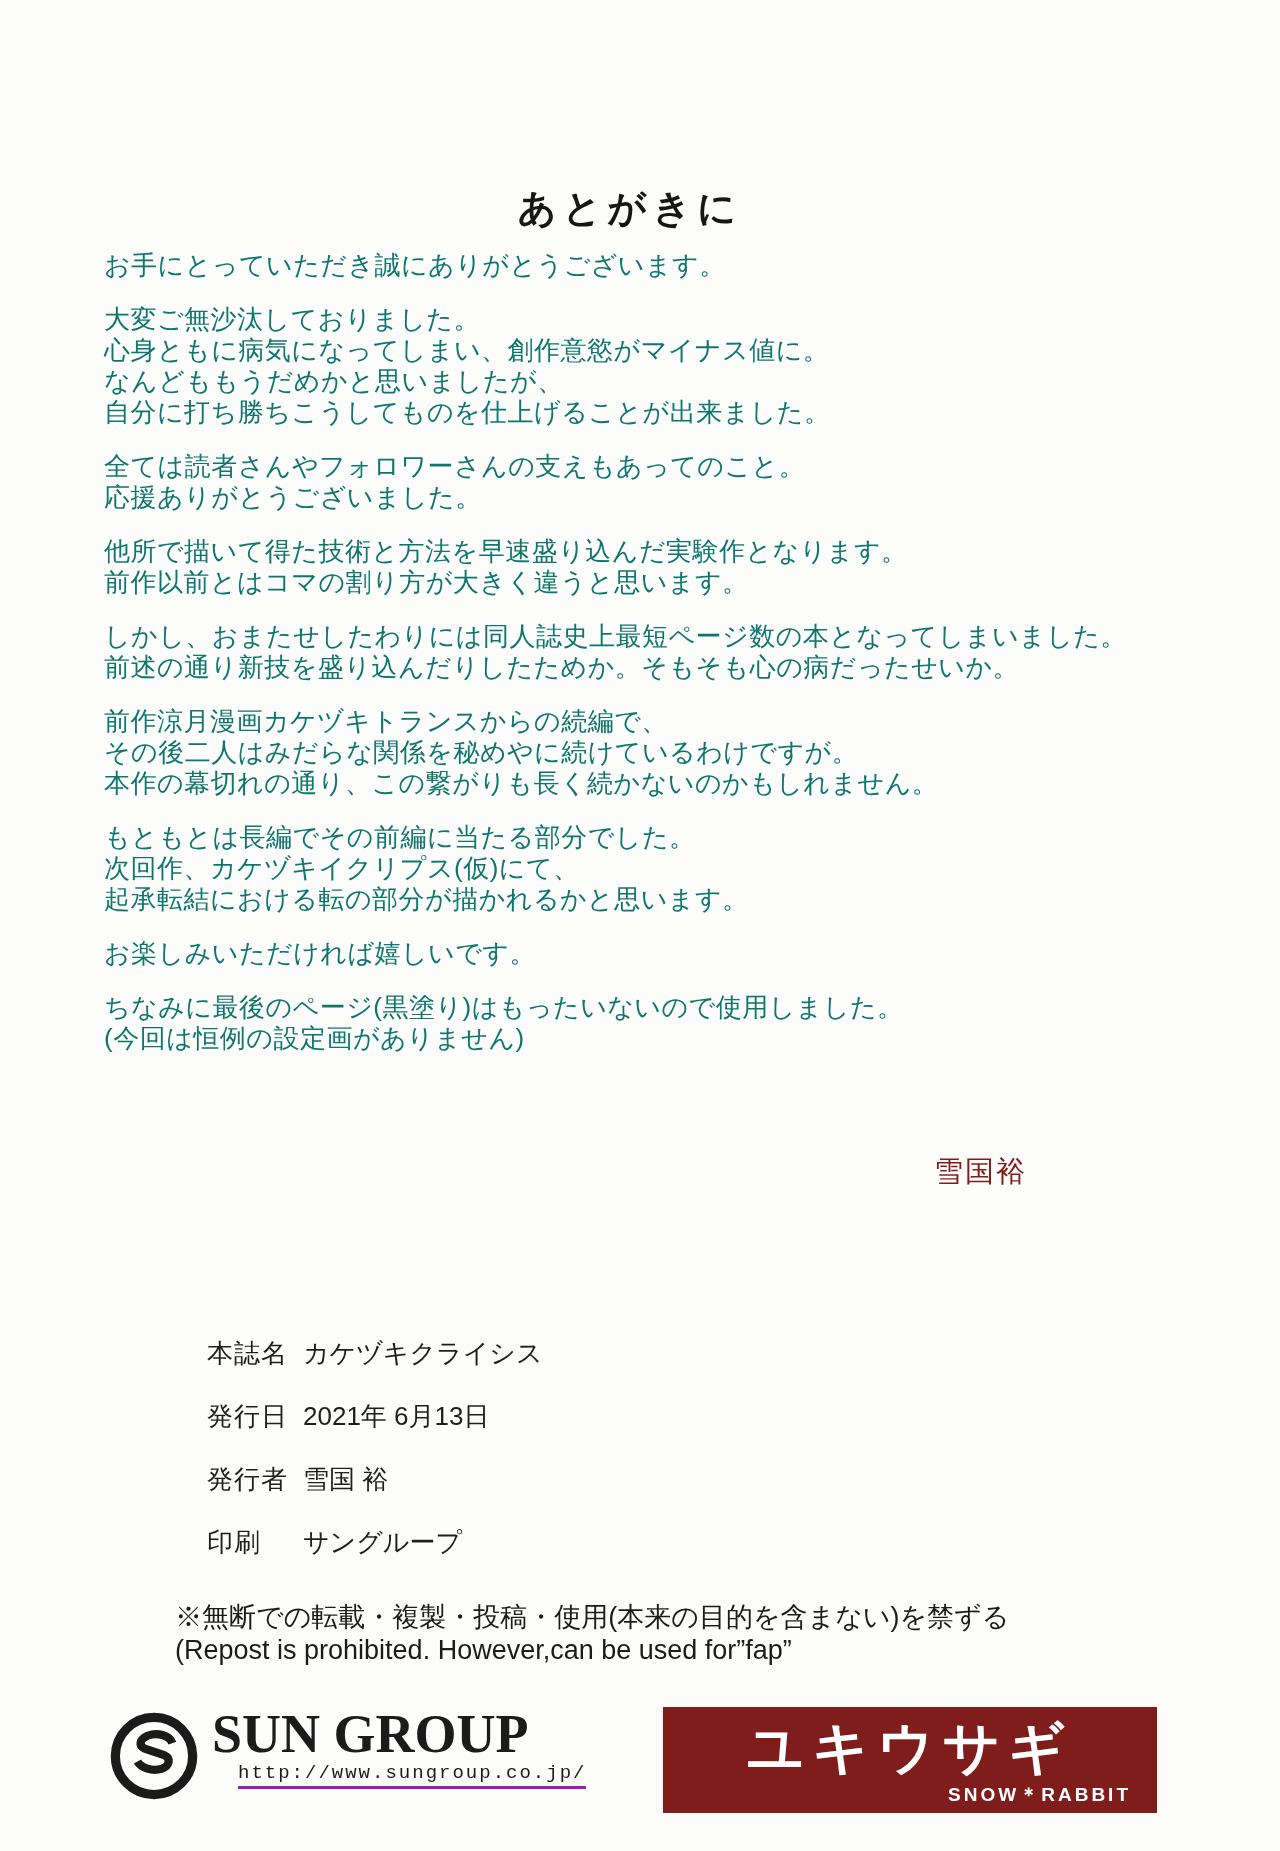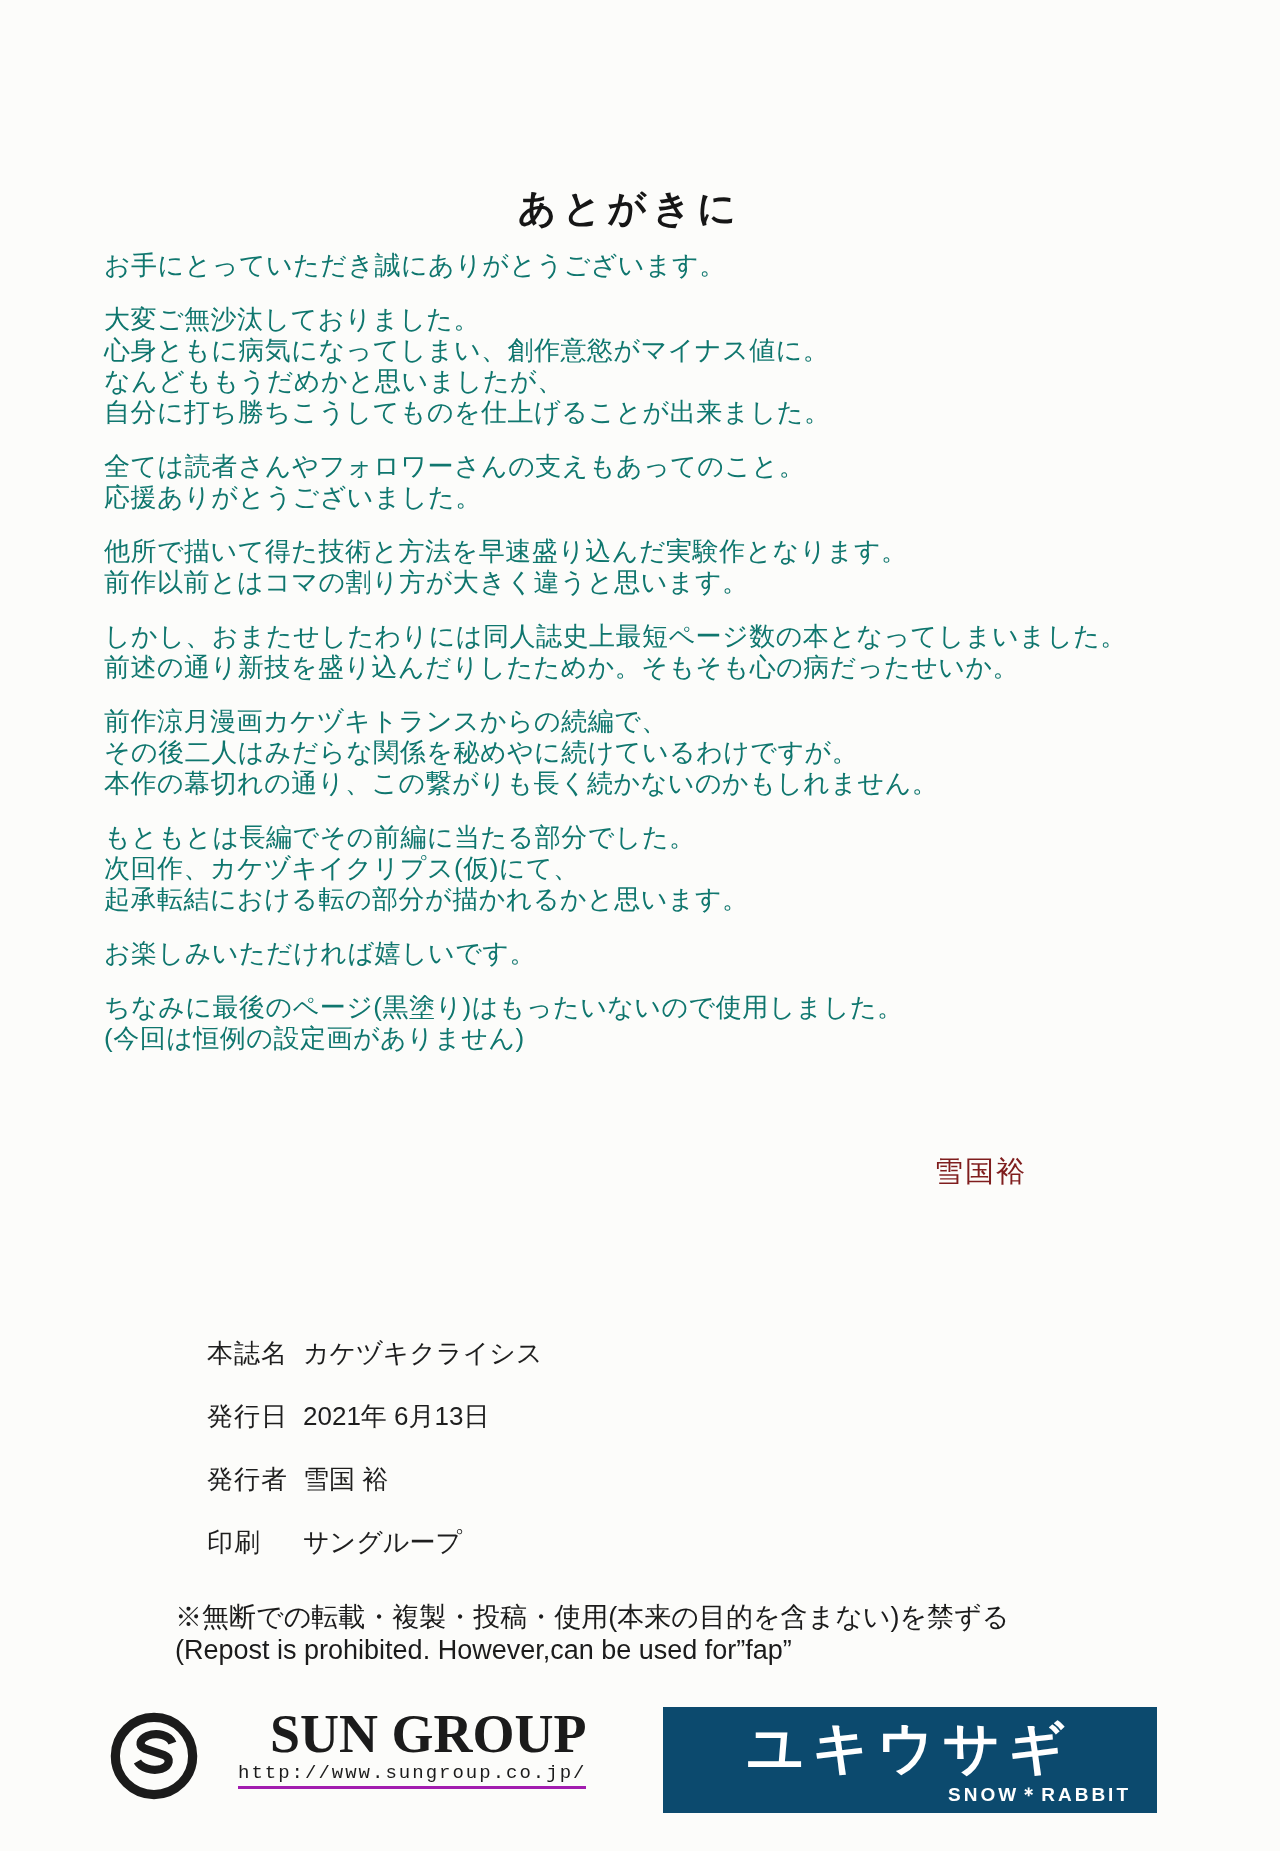--- a/index.html
+++ b/index.html
@@ -54,40 +54,40 @@
   .disclaimer {
     position:absolute; top:1601px; left:175px;
     font-size:27px; line-height:33px; color:#1b1b1b;
   }
   
   .sungroup {
     position:absolute; left:106px; top:1706px;
     display:flex; align-items:flex-start;
   }
   .sg-icon { flex:0 0 auto; margin-top:4px; }
-  .sg-textcol { margin-left:10px;text-align:right; }
+  .sg-textcol { margin-left:10px; }
   .sg-name {
     font-family:"Liberation Serif", serif;
     font-size:54px; font-weight:700; letter-spacing:0px;
     color:#1b1b1b; line-height:56px; white-space:nowrap;
   }
   .sg-url {
     display:inline-block;
     margin-left:26px; margin-top:0px;
     font-family:"Liberation Mono", monospace;
     font-size:19px; letter-spacing:2px; color:#1b1b1b;
     border-bottom:3px solid #a21caf;
     padding-bottom:2px;
     white-space:nowrap;
   }
   
   .snowrabbit {
     position:absolute; left:663px; top:1707px;
     width:494px; height:106px;
-    background:#0c4a6e; color:#ffffff;
+    background:#7f1d1d; color:#ffffff;
   }
   .sr-jp {
     position:absolute; top:4px; left:0; width:100%;
     text-align:center;
     font-size:56px; font-weight:700; letter-spacing:8px;
     white-space:nowrap;
   }
   .sr-en {
     position:absolute; right:26px; bottom:5px;
     font-size:19px; font-weight:700; letter-spacing:3px;

